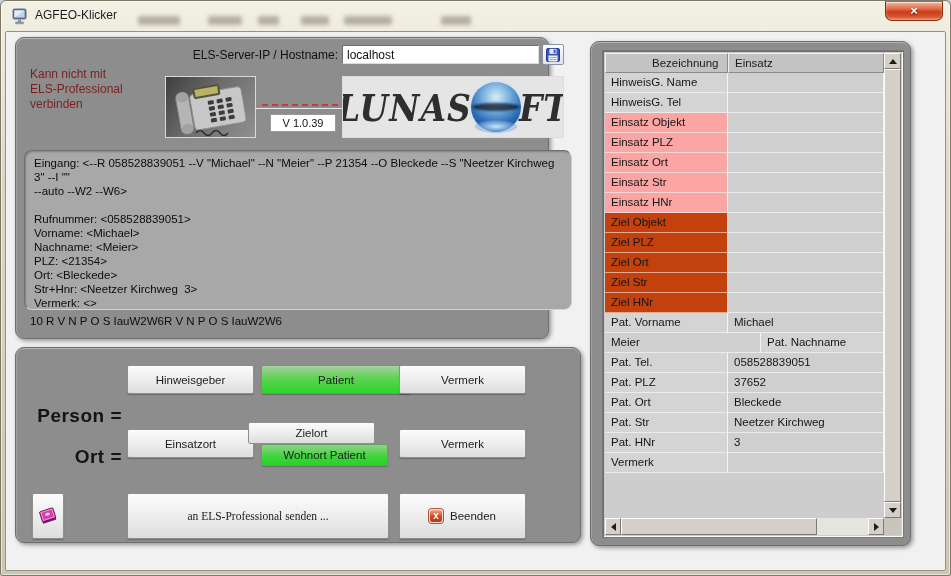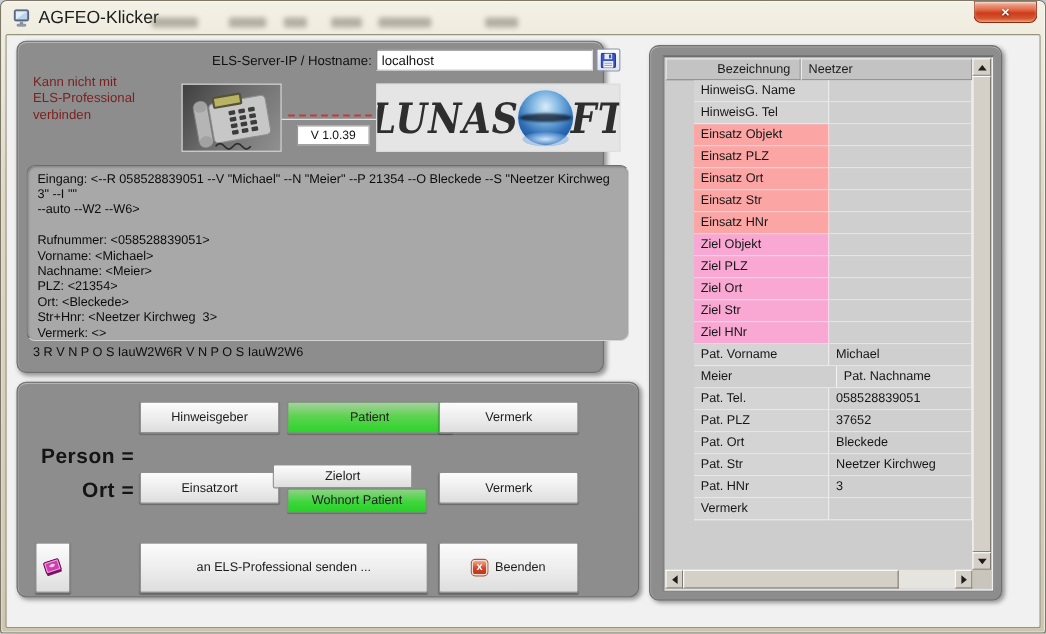--- a/index.html
+++ b/index.html
@@ -8,21 +8,21 @@
 
   .window { position:relative; width:951px; height:576px; margin:0 auto;
     background:linear-gradient(#f3f0e5 0%, #ddd7c4 30%, #ccc6b1 100%);
     border:1px solid #7d7866; border-radius:6px 6px 3px 3px;
     box-shadow:inset 0 0 0 1px rgba(255,255,255,.55), 2px 3px 8px rgba(0,0,0,.35);
     overflow:hidden; }
 
   
   .titlebar { position:absolute; left:0; top:0; right:0; height:30px; }
   .app-icon { position:absolute; left:11px; top:7px; width:17px; height:17px; }
-  .window-title { position:absolute; left:34px; top:7px; font-size:16px; color:#1c1c1c; }
+  .window-title { position:absolute; left:34px; top:7px; font-size:12px; color:#1c1c1c; }
   .ghost { position:absolute; top:15px; height:9px; background:#5e5b4d; opacity:.42; filter:blur(2.2px); border-radius:2px; }
   .close-btn { position:absolute; top:0; right:7px; width:58px; height:20px;
     border:1px solid #8e2a10; border-top:1px solid #b8664e; border-radius:0 0 7px 7px;
     background:linear-gradient(#f2b49e 0%, #e06a47 38%, #ce3a1b 55%, #d4562f 82%, #e8936d 100%);
     box-shadow:inset 0 1px 0 rgba(255,255,255,.55), inset 0 0 3px rgba(255,255,255,.35);
     color:#fff; text-align:center; font-size:13px; font-weight:bold; line-height:17px; cursor:default;
     text-shadow:0 1px 2px rgba(60,0,0,.7); }
 
   
   .client { position:absolute; left:4px; right:4px; top:30px; bottom:4px;
@@ -86,27 +86,27 @@
   
   .table-frame { position:absolute; left:11px; top:8px; width:302px; height:488px;
     background:#cdcdcd; border:1px solid #777; 
     box-shadow:inset 1px 1px 0 #6c6c6c, inset -1px -1px 0 #fafafa; padding:2px; overflow:hidden; }
   .tbl-inner { position:absolute; left:2px; top:2px; right:19px; bottom:19px; overflow:hidden; background:#cdcdcd; }
   .tbl-header-row { display:flex; height:20px; }
   .th { background:#c3c3c3; border:1px solid; border-color:#f0f0f0 #8a8a8a #8a8a8a #f0f0f0;
     font-size:11.5px; color:#1a1a1a; line-height:18px; padding-left:6px; }
   .col-label { width:123px; flex:0 0 auto;padding-left:46px; }
   .col-value { flex:1 1 auto; }
-  .tbl-row { display:flex; height:20px;margin-left:26px; }
+  .tbl-row { display:flex; height:20px; }
   .td { font-size:11.5px; color:#161616; line-height:19px; padding-left:6px;
     border-bottom:1px solid rgba(255,255,255,.55); border-right:1px solid rgba(255,255,255,.75); overflow:hidden; white-space:nowrap; }
   .tbl-row .col-value { background:#cfcfcf; }
   .shade-light .col-label { background:#d4d4d4; }
   .shade-mid   .col-label { background:#fca5a5; }
-  .shade-dark  .col-label { background:#f9a8d4; }
+  .shade-dark  .col-label { background:#c2410c; }
 
   .vscroll { position:absolute; top:2px; right:2px; bottom:19px; width:17px; background:#e6e4df; }
   .hscroll { position:absolute; left:2px; right:19px; bottom:2px; height:17px; background:#e6e4df; }
   .sbtn, .sthumb { background:#d4d0c8; border:1px solid; border-color:#fcfcfc #7e7a72 #7e7a72 #fcfcfc;
     display:flex; align-items:center; justify-content:center; }
   .vscroll .sbtn { position:absolute; left:0; width:17px; height:16px; }
   .vscroll .up { top:0; } .vscroll .down { bottom:0; }
   .vscroll .sthumb { position:absolute; left:0; top:16px; bottom:16px; width:17px; }
   .hscroll .sbtn { position:absolute; top:0; width:16px; height:17px; }
   .hscroll .left { left:0; } .hscroll .right { right:0; }
@@ -209,58 +209,58 @@
 --auto --W2 --W6&gt;
 
 Rufnummer: &lt;058528839051&gt;
 Vorname: &lt;Michael&gt;
 Nachname: &lt;Meier&gt;
 PLZ: &lt;21354&gt;
 Ort: &lt;Bleckede&gt;
 Str+Hnr: &lt;Neetzer Kirchweg  3&gt;
 Vermerk: &lt;&gt;
 Wohin: &lt;Pers=Patient Ort=Wohnort Pat &gt;</div>
-    <div class="status-line">3 R V N P O S IauW2W6R V N P O S IauW2W6</div>
+    <div class="status-line">10 R V N P O S IauW2W6R V N P O S IauW2W6</div>
   </div>
 
   <div class="panel" id="panel-bottom">
     <div class="map-label" style="top:21px;margin-top:36px;">Person =</div>
     <div class="btn" style="left:111px; top:17px; width:127px; height:29px;">Hinweisgeber</div>
     <div class="btn green" style="left:245px; top:17px; width:150px; height:29px;">Patient</div>
     <div class="btn" style="left:383px; top:17px; width:127px; height:29px;">Vermerk</div>
 
-    <div class="map-label" style="top:88px;padding-left:19px;">Ort =</div>
+    <div class="map-label" style="top:98px;padding-left:19px;">Ort =</div>
     <div class="btn" style="left:111px; top:81px; width:127px; height:29px;">Einsatzort</div>
     <div class="btn" style="left:232px; top:74px; width:127px; height:22px; box-shadow:none;">Zielort</div>
     <div class="btn green2" style="left:245px; top:96px; width:127px; height:22px;">Wohnort Patient</div>
     <div class="btn" style="left:383px; top:81px; width:127px; height:29px;">Vermerk</div>
 
     <div class="btn" style="left:16px; top:145px; width:32px; height:46px;">
       <svg width="22" height="22" viewBox="0 0 22 22">
         <g transform="rotate(-18 11 11)">
           <rect x="4" y="6" width="14" height="11" rx="1" fill="#7d1868"></rect>
           <rect x="4" y="4.5" width="14" height="10.5" rx="1" fill="#cf3fae" stroke="#5e0f4e" stroke-width="0.8"></rect>
           <rect x="5.2" y="5.6" width="11.6" height="8.2" fill="none" stroke="#f0a6de" stroke-width="0.8"></rect>
           <path d="M8 9 q3 -3 6 0 q-3 3 -6 0" fill="#f3c7e9"></path>
         </g>
       </svg>
     </div>
-    <div class="btn" style="left:111px; top:145px; width:262px; height:46px;">an ELS-Professional senden ...</div>
+    <div class="btn" style="left:111px; top:145px; width:262px; height:46px;font-family:Liberation Serif, serif;">an ELS-Professional senden ...</div>
     <div class="btn" style="left:383px; top:145px; width:127px; height:46px;">
       <span class="x-ico">x</span>
       <span>Beenden</span>
     </div>
   </div>
 
   <div class="panel" id="panel-right">
     <div class="table-frame">
       <div class="tbl-inner">
         <div class="tbl-header-row">
           <div class="th col-label">Bezeichnung</div>
-          <div class="th col-value">Neetzer</div>
+          <div class="th col-value">Einsatz</div>
         </div>
         <div id="tbl-rows">
             <div class="tbl-row shade-light">
               <div class="td col-label">HinweisG. Name</div>
               <div class="td col-value"></div>
             </div>
             <div class="tbl-row shade-light">
               <div class="td col-label">HinweisG. Tel</div>
               <div class="td col-value"></div>
             </div>

